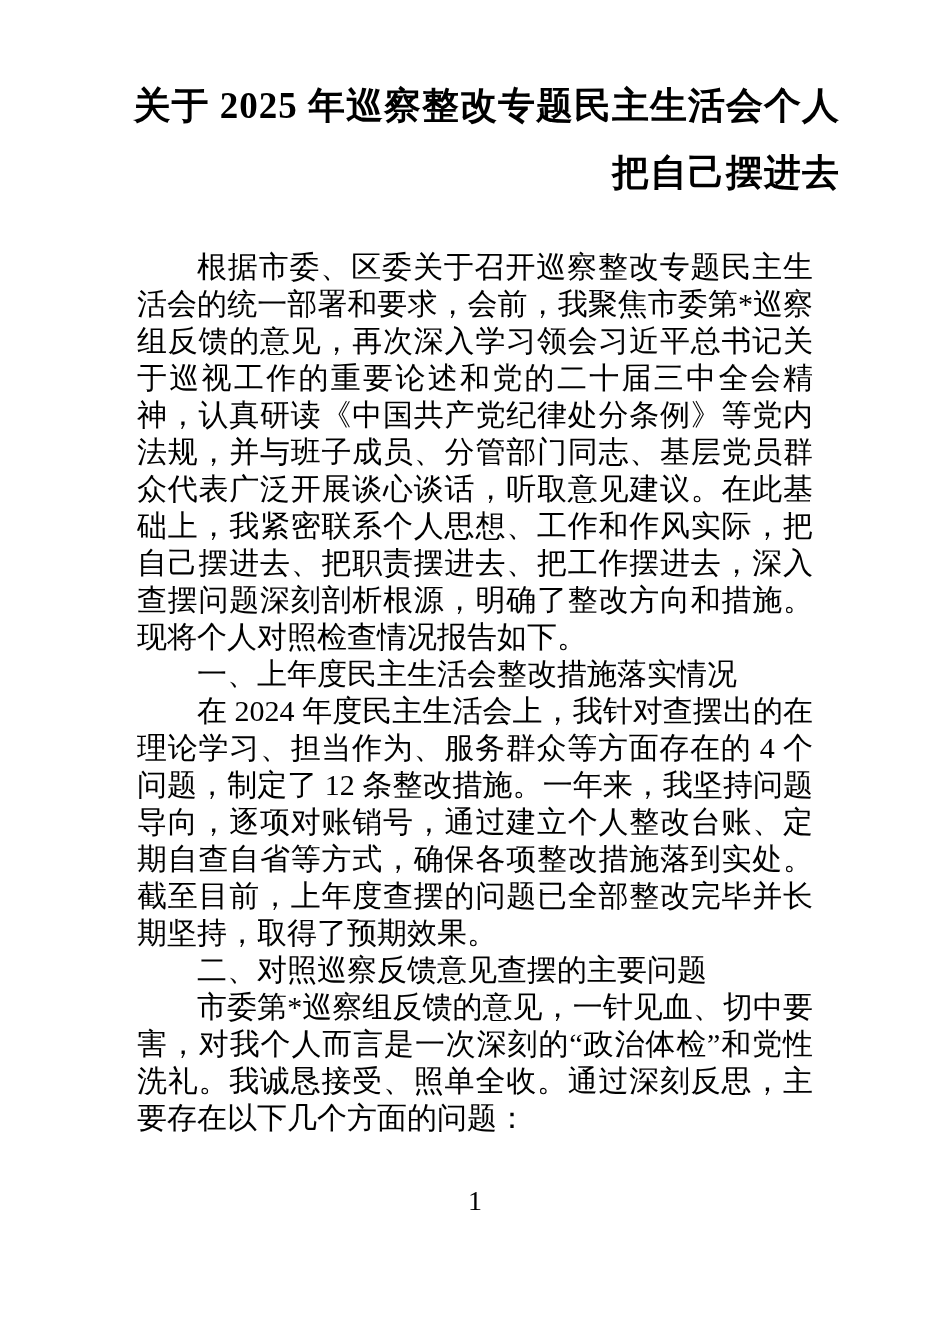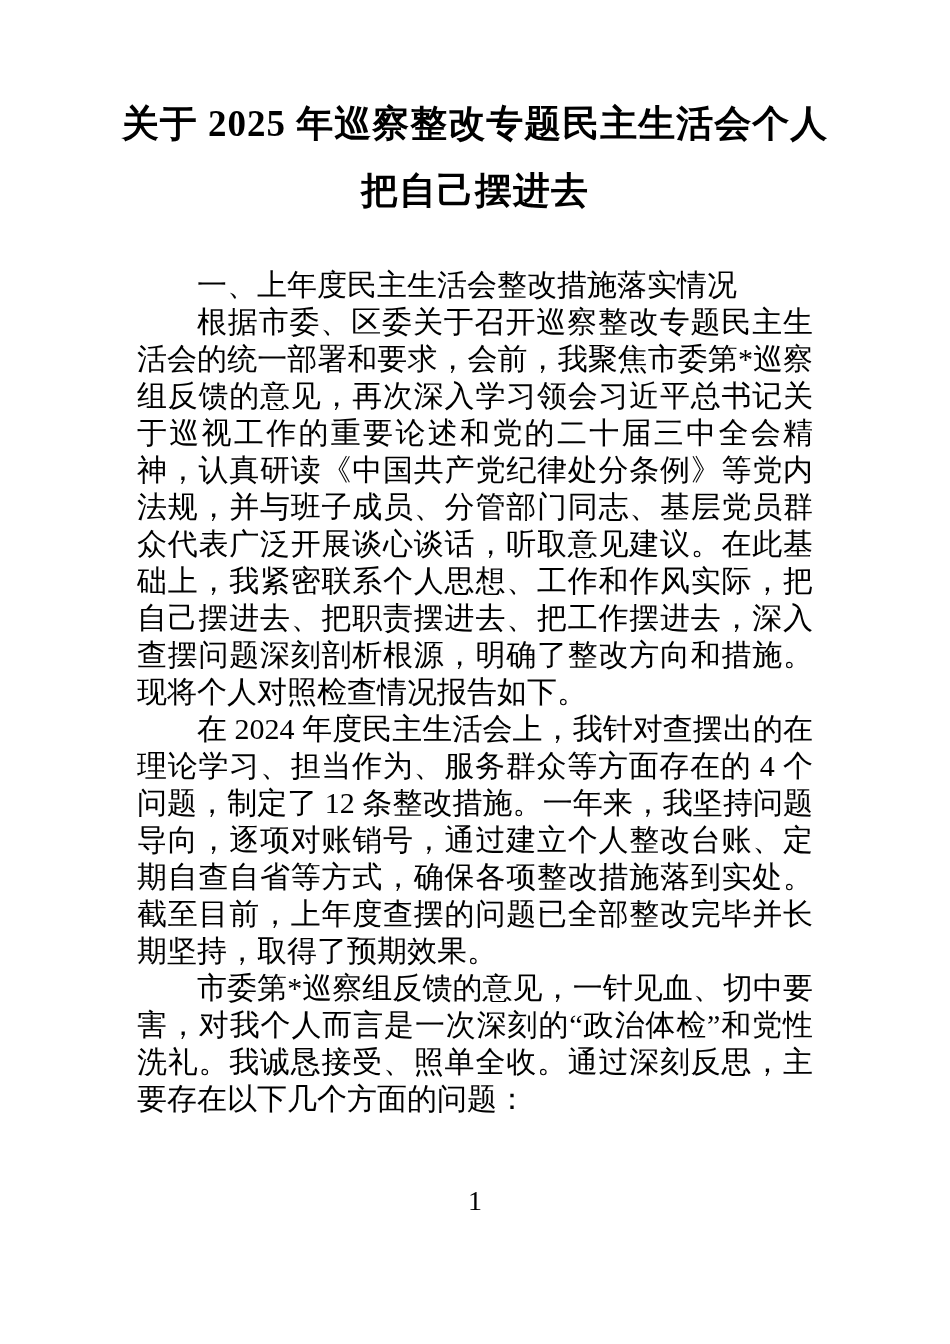--- a/index.html
+++ b/index.html
@@ -9,27 +9,27 @@
   }
   .page {
     position: relative;
     width: 950px;
     height: 1344px;
     background: #ffffff;
     color: #000000;
     overflow: hidden;
   }
   .doc-title {
-    padding-top: 90px;
+    padding-top: 72px;
     margin: 0 110px;
     font-family: "Liberation Serif", sans-serif;
     font-size: 37px;
     font-weight: bold;
     line-height: 67px;
-    text-align: center;
+    text-align: right;
     letter-spacing: 1px;
   }
   .doc-body {
     margin: 42px 137px 0 137px;
     font-family: "Liberation Serif", sans-serif;
     font-size: 30px;
     line-height: 37px;
     text-align: justify;
     word-break: normal;
   }
@@ -53,21 +53,22 @@
 <body>
 
 <div class="page">
 
   <div class="doc-title">
     <div>关于 2025 年巡察整改专题民主生活会个人</div>
     <div>把自己摆进去</div>
   </div>
 
   <div class="doc-body">
+    <p class="para">根据市委、区委关于召开巡察整改专题民主生活会的统一部署和要求，会前，我聚焦市委第*巡察组反馈的意见，再次深入学习领会习近平总书记关于巡视工作的重要论述和党的二十届三中全会精神，认真研读《中国共产党纪律处分条例》等党内法规，并与班子成员、分管部门同志、基层党员群众代表广泛开展谈心谈话，听取意见建议。在此基础上，我紧密联系个人思想、工作和作风实际，把自己摆进去、把职责摆进去、把工作摆进去，深入查摆问题深刻剖析根源，明确了整改方向和措施。现将个人对照检查情况报告如下。</p>
     <p class="para">一、上年度民主生活会整改措施落实情况</p>
-    <p class="para">根据市委、区委关于召开巡察整改专题民主生活会的统一部署和要求，会前，我聚焦市委第*巡察组反馈的意见，再次深入学习领会习近平总书记关于巡视工作的重要论述和党的二十届三中全会精神，认真研读《中国共产党纪律处分条例》等党内法规，并与班子成员、分管部门同志、基层党员群众代表广泛开展谈心谈话，听取意见建议。在此基础上，我紧密联系个人思想、工作和作风实际，把自己摆进去、把职责摆进去、把工作摆进去，深入查摆问题深刻剖析根源，明确了整改方向和措施。现将个人对照检查情况报告如下。</p>
     <p class="para">在 2024 年度民主生活会上，我针对查摆出的在理论学习、担当作为、服务群众等方面存在的 4 个问题，制定了 12 条整改措施。一年来，我坚持问题导向，逐项对账销号，通过建立个人整改台账、定期自查自省等方式，确保各项整改措施落到实处。截至目前，上年度查摆的问题已全部整改完毕并长期坚持，取得了预期效果。</p>
+    <p class="para">二、对照巡察反馈意见查摆的主要问题</p>
     <p class="para">市委第*巡察组反馈的意见，一针见血、切中要害，对我个人而言是一次深刻的“政治体检”和党性洗礼。我诚恳接受、照单全收。通过深刻反思，主要存在以下几个方面的问题：</p>
   </div>
 
   <div class="page-number">1</div>
 
 </div>
 
 </body></html>

